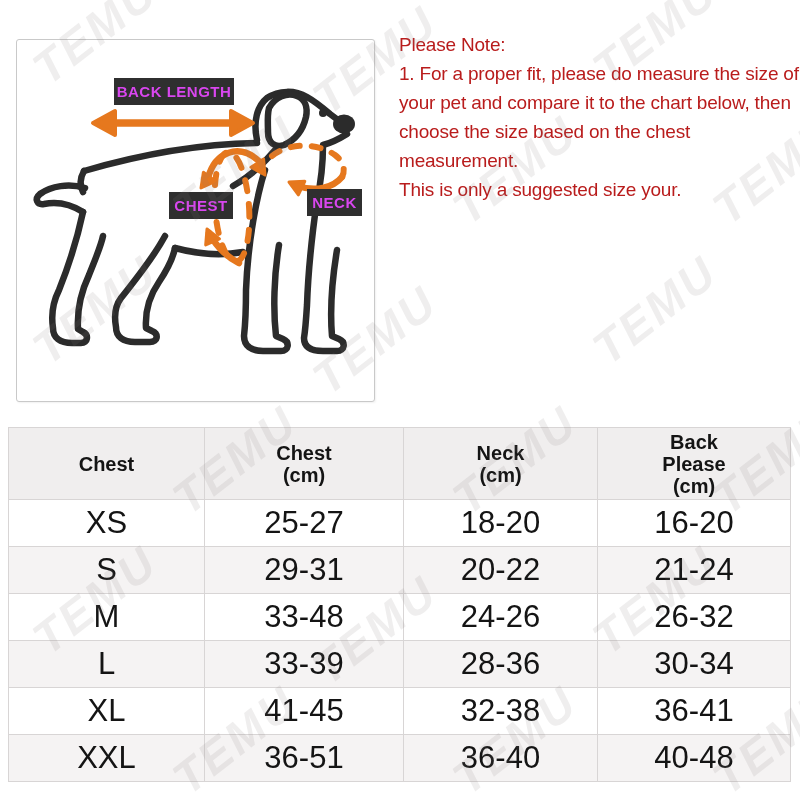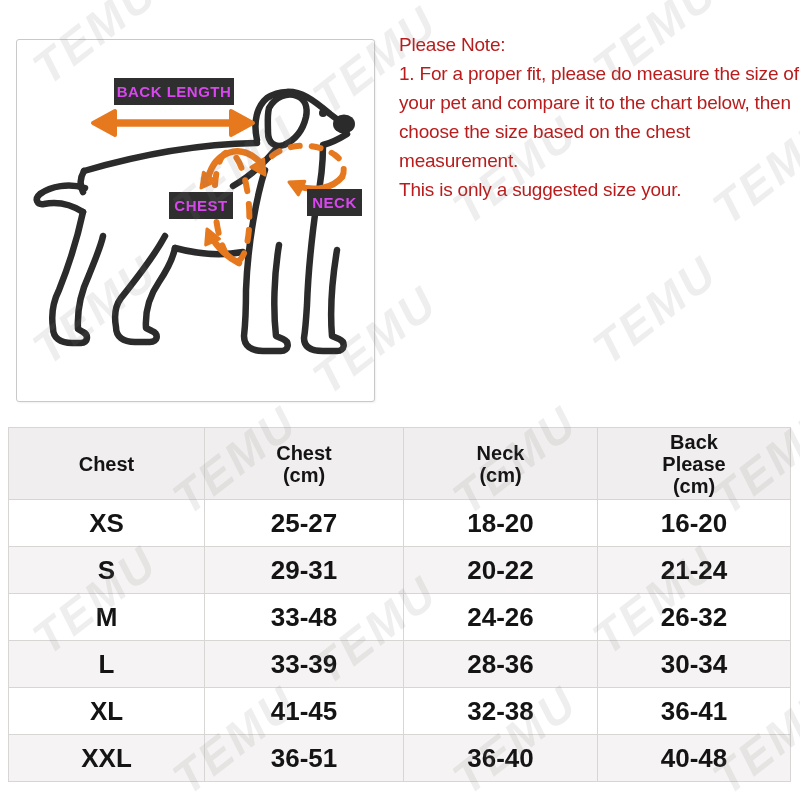--- a/index.html
+++ b/index.html
@@ -41,21 +41,21 @@
     border-collapse:collapse;table-layout:fixed;
   }
   .size-table th,.size-table td{
     border:1px solid #d8d5d5;text-align:center;vertical-align:middle;
     color:#141414;padding:0;
   }
   .size-table th{
     height:71px;background:#f0eeee;font-size:20px;font-weight:700;
     white-space:pre-line;line-height:22px;
   }
-  .size-table td{height:46px;font-size:26px;font-weight:700;background:#ffffff;margin-top:41px;}
+  .size-table td{height:46px;font-size:31px;font-weight:400;background:#ffffff;margin-top:41px;}
   .size-table tr.alt td{background:#f5f3f3;}
   .col-size{width:196px;}
   .col-chest{width:199px;}
   .col-neck{width:194px;}
   .col-back{width:193px;}
 </style>
 </head>
 <body>
 
 <div class="diagram-box">

